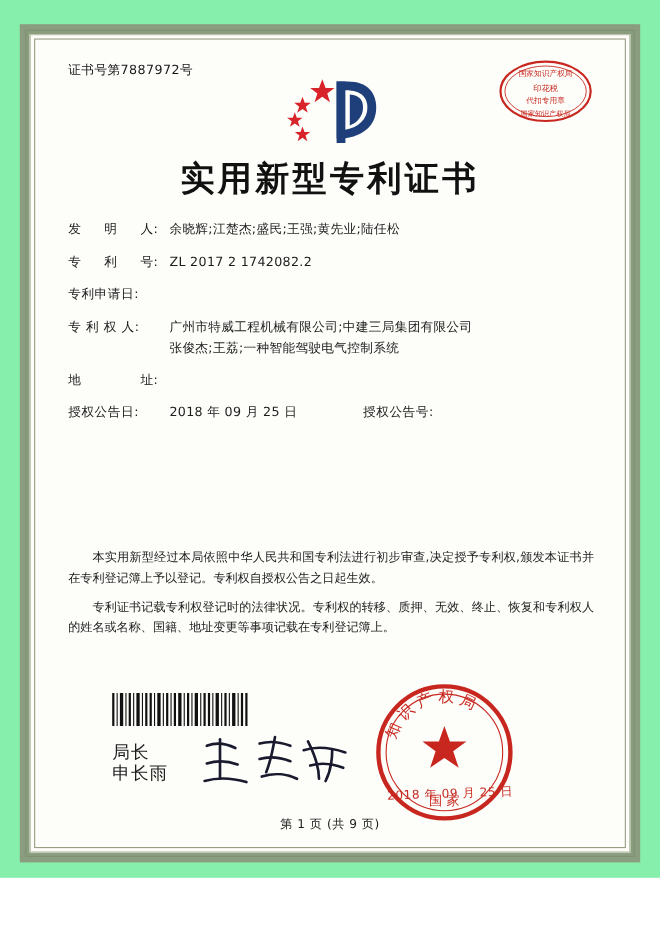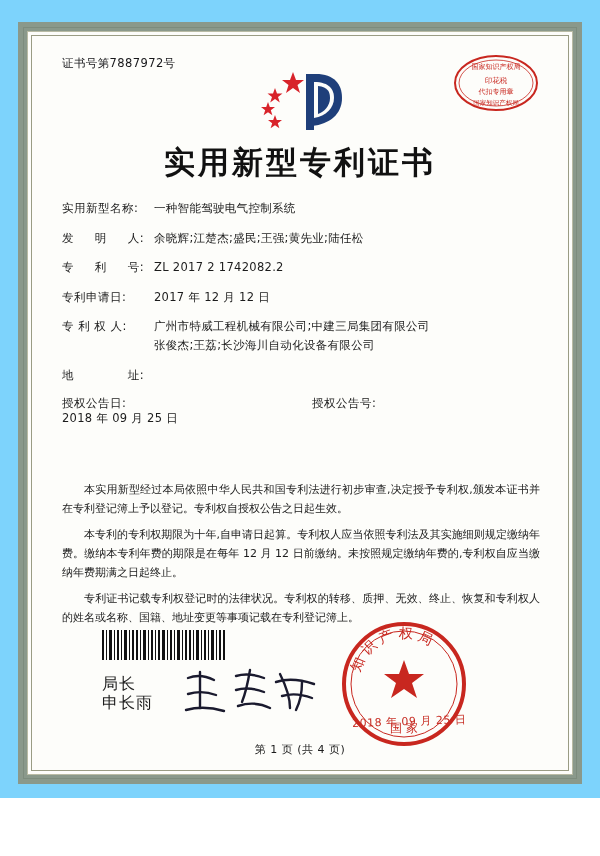--- a/index.html
+++ b/index.html
@@ -14,21 +14,21 @@
     overflow: hidden;
     position: relative;
   }
 
   
   .page {
     position: absolute;
     left: 0; top: 0;
     width: 600px;
     height: 840px;
-    background: #7dd3fc;
+    background: #86efac;
   }
   
   .border-outer {
     position: absolute;
     left: 18px; top: 22px;
     width: 564px; height: 762px;
     border: 9px solid #8d8f78;
     box-sizing: border-box;
     opacity: 0.85;
     background:
@@ -141,29 +141,29 @@
   .field-value .line2 {
     display: block;
     margin-top: 3px;
   }
 
   .pub-row {
     display: flex;
     margin-bottom: 10px;
     font-size: 11.5px;
   }
-  .pub-left { width: 250px; display:flex;flex-direction:column; }
-  .pub-right { flex: 1; display:flex; }
+  .pub-left { width: 250px; display:flex; }
+  .pub-right { flex: 1; display:flex;margin-left:18px; }
   .pub-left .field-label { width: 92px; }
   .pub-right .field-label { width: 78px; }
 
   .paras {
     position: absolute;
     left: 22px;
-    top: 438px;
+    top: 455px;
     width: 478px;
     font-size: 11px;
     line-height: 19px;
     text-align: justify;
     color: #1b1b1b;
   }
   .paras p {
     margin: 0 0 7px 0;
     text-indent: 22px;
   }
@@ -274,24 +274,20 @@
         <text x="44" y="31" font-size="7.5" fill="#c8271f" text-anchor="middle" font-family="DejaVu Sans, sans-serif">印花税</text>
         <text x="44" y="42" font-size="7" fill="#c8271f" text-anchor="middle" font-family="DejaVu Sans, sans-serif">代扣专用章</text>
         <text x="44" y="53" font-size="6.5" fill="#c8271f" text-anchor="middle" font-family="DejaVu Sans, sans-serif">国家知识产权局</text>
       </svg>
     </div>
 
     <div class="title">实用新型专利证书</div>
 
     <div class="fields">
 
-      <div class="field-row">
-        <div class="field-label">实用新型名称:</div>
-        <div class="field-value">一种智能驾驶电气控制系统</div>
-      </div>
 
       <div class="field-row">
         <div class="field-label spread">
             <span>发</span>
             <span>明</span>
             <span>人:</span>
           </div>
         <div class="field-value">余晓辉;江楚杰;盛民;王强;黄先业;陆任松</div>
       </div>
 
@@ -299,28 +295,27 @@
         <div class="field-label spread">
             <span>专</span>
             <span>利</span>
             <span>号:</span>
           </div>
         <div class="field-value">ZL 2017 2 1742082.2</div>
       </div>
 
       <div class="field-row">
         <div class="field-label">专利申请日:</div>
-        <div class="field-value">2017 年 12 月 12 日</div>
       </div>
 
       <div class="field-row">
         <div class="field-label">专 利 权 人:</div>
         <div class="field-value">
           <span>广州市特威工程机械有限公司;中建三局集团有限公司</span>
-          <span class="line2">张俊杰;王荔;长沙海川自动化设备有限公司</span>
+          <span class="line2">张俊杰;王荔;一种智能驾驶电气控制系统</span>
         </div>
       </div>
 
       <div class="field-row">
         <div class="field-label spread">
             <span>地</span>
             <span>址:</span>
           </div>
       </div>
 
@@ -331,21 +326,20 @@
         </div>
         <div class="pub-right">
           <div class="field-label">授权公告号:</div>
         </div>
       </div>
 
     </div>
 
     <div class="paras">
       <p>本实用新型经过本局依照中华人民共和国专利法进行初步审查,决定授予专利权,颁发本证书并在专利登记簿上予以登记。专利权自授权公告之日起生效。</p>
-      <p>本专利的专利权期限为十年,自申请日起算。专利权人应当依照专利法及其实施细则规定缴纳年费。缴纳本专利年费的期限是在每年 12 月 12 日前缴纳。未按照规定缴纳年费的,专利权自应当缴纳年费期满之日起终止。</p>
       <p>专利证书记载专利权登记时的法律状况。专利权的转移、质押、无效、终止、恢复和专利权人的姓名或名称、国籍、地址变更等事项记载在专利登记簿上。</p>
     </div>
 
     <div class="barcode">
       <i style="left:0px;width:2px"></i>
         <i style="left:4px;width:1px"></i>
         <i style="left:7px;width:3px"></i>
       <i style="left:12px;width:1px"></i>
         <i style="left:15px;width:2px"></i>
         <i style="left:19px;width:1px"></i>
@@ -411,21 +405,21 @@
         </g>
         <path id="sealArc" d="M 18 64 A 46 46 0 0 1 110 64" fill="none"></path>
         <text font-size="14" fill="#c8271f" font-family="DejaVu Sans, sans-serif">
           <textPath href="#sealArc" startOffset="8%">知 识 产 权 局</textPath>
         </text>
         <text x="64" y="112" font-size="12" fill="#c8271f" text-anchor="middle" font-family="DejaVu Sans, sans-serif">国 家</text>
       </svg>
     </div>
     <div class="seal-date">2018 年 09 月 25 日</div>
 
-    <div class="page-no">第 1 页 (共 4 页)</div>
+    <div class="page-no">第 1 页 (共 9 页)</div>
 
   </div>
 </div>
 
 <div class="footer">
   
   
 </div>
 
 </body></html>

